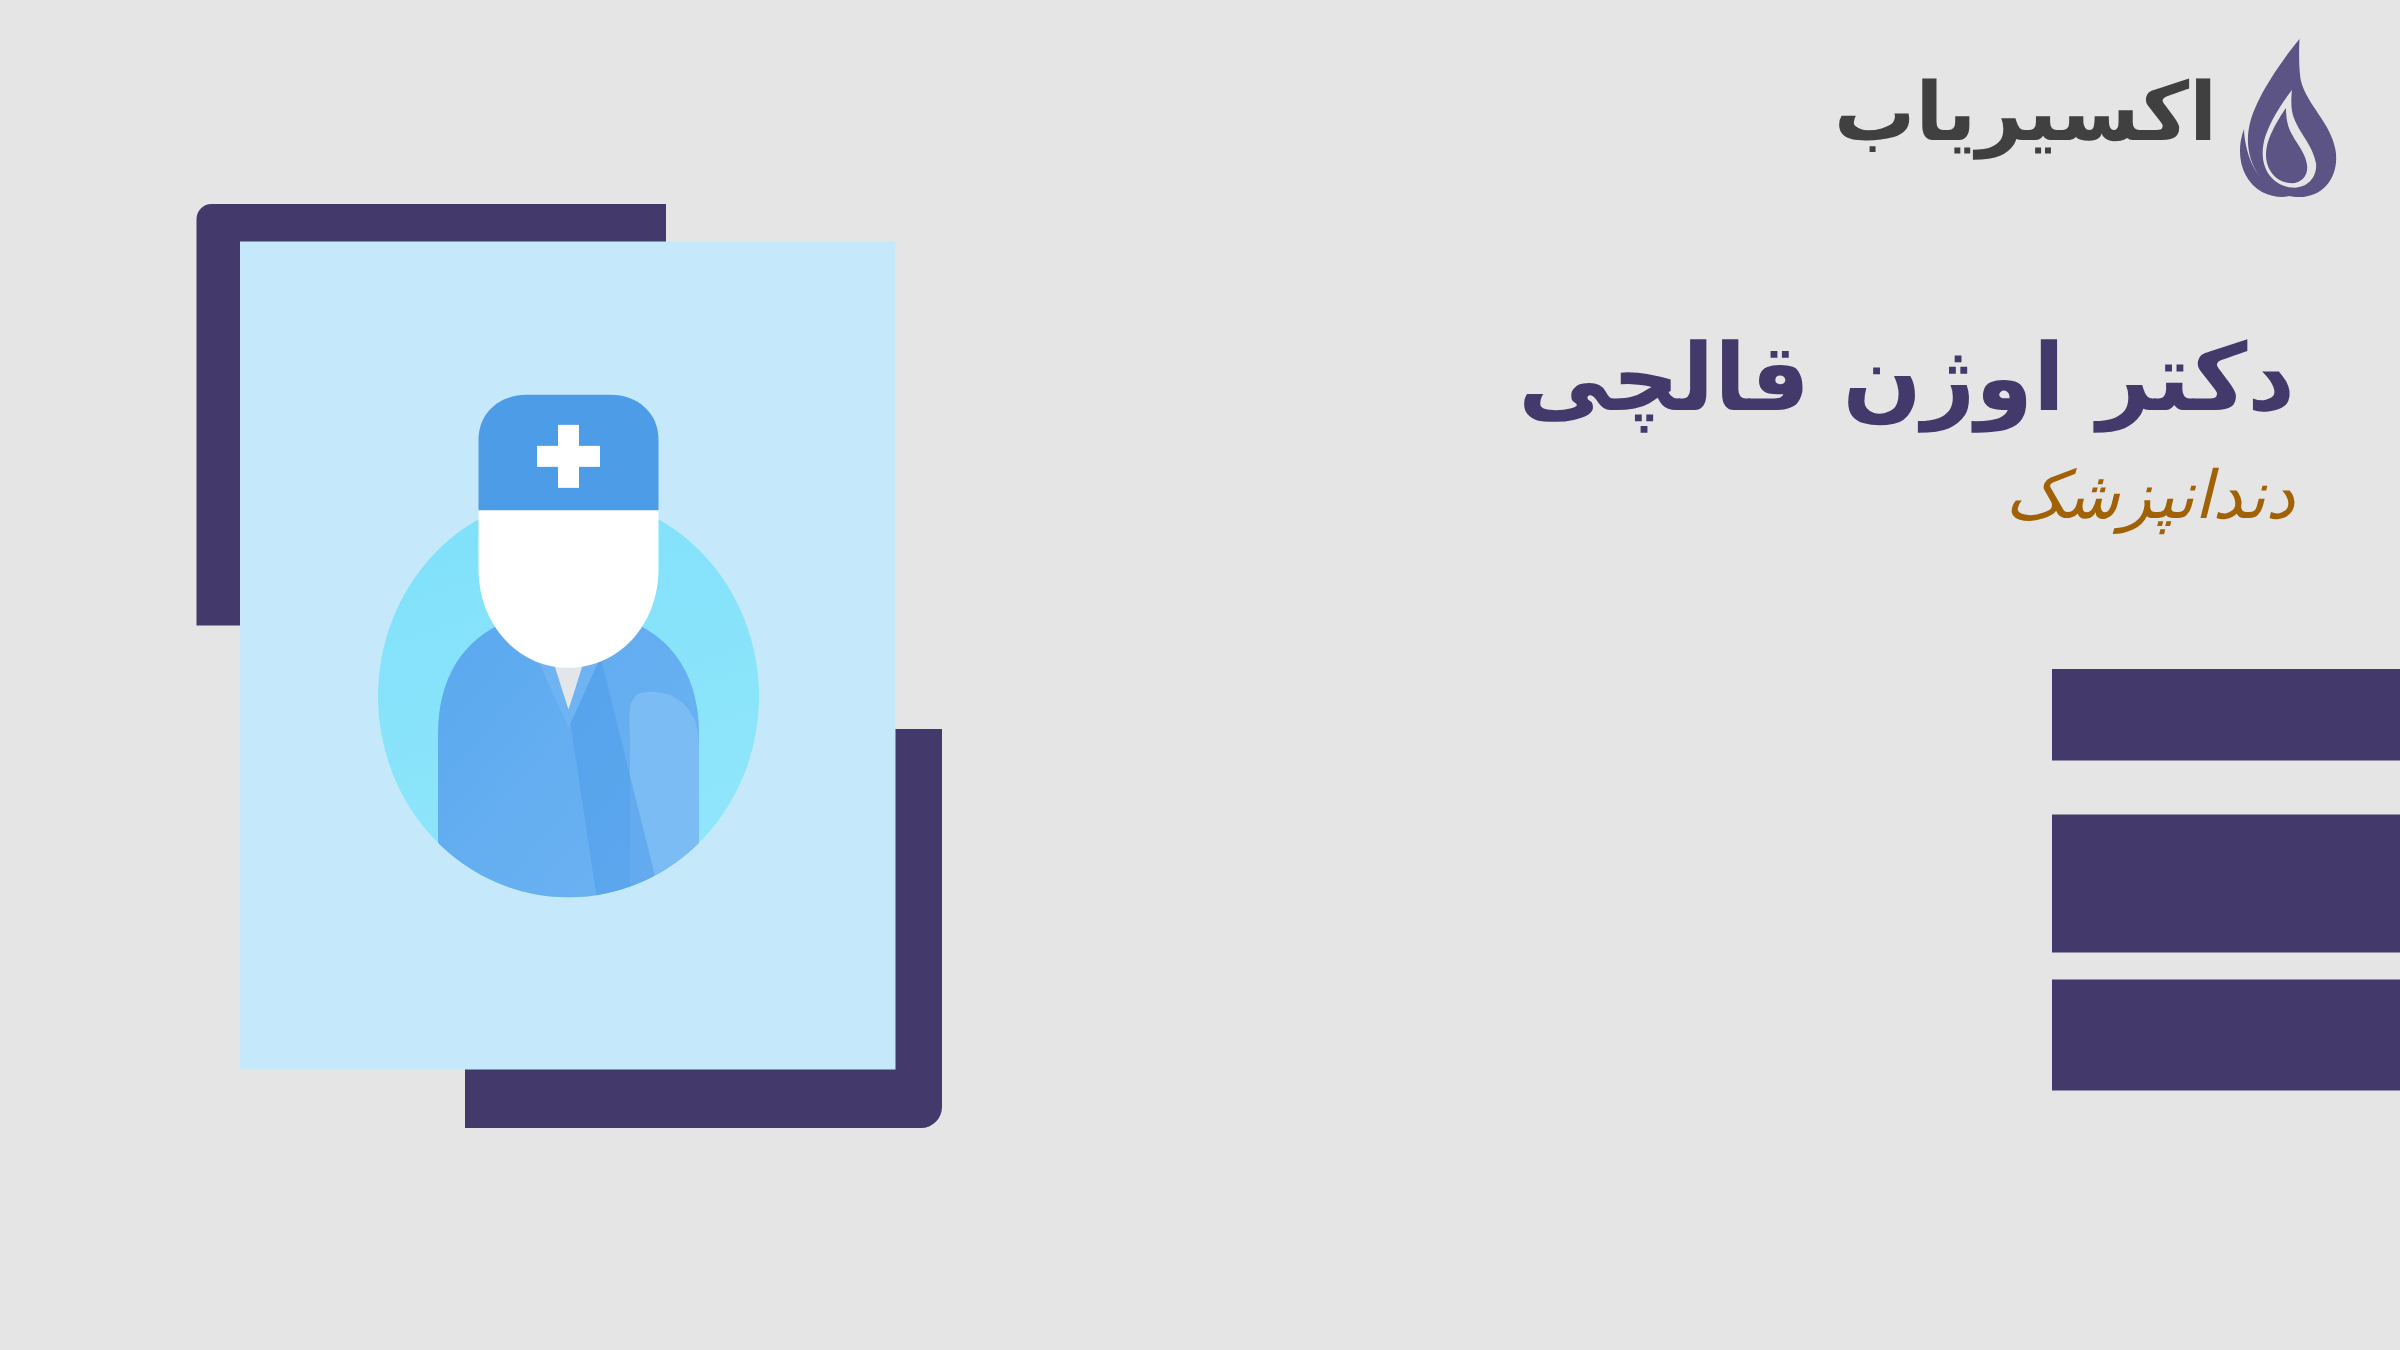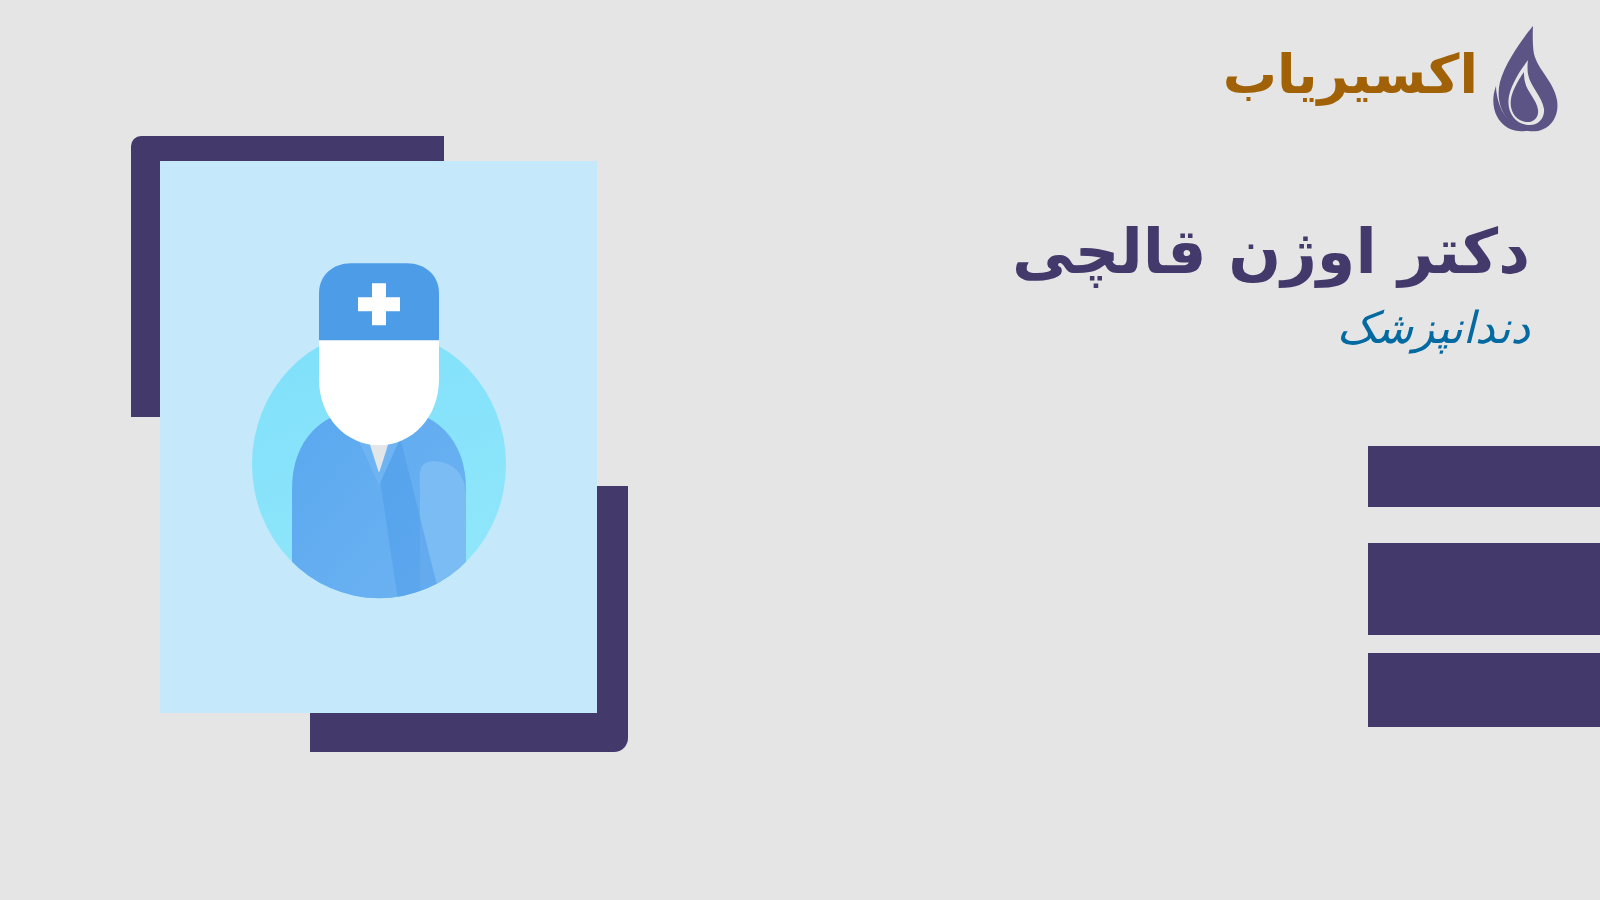--- a/index.html
+++ b/index.html
@@ -34,21 +34,21 @@
   .brand-mark {
     width: 72px;
     height: 112px;
     flex: 0 0 auto;
     display: block;
   }
   .brand-name {
     font-family: "DejaVu Sans", "Liberation Sans", sans-serif;
     font-size: 54px;
     font-weight: 700;
-    color: #a16207;
+    color: #404040;
     letter-spacing: 0px;
     line-height: 1;
     white-space: nowrap;
     padding-bottom: 10px;
   }
 
   
   .profile-text {
     position: absolute;
     right: 70px;
@@ -61,25 +61,25 @@
     font-family: "DejaVu Sans", "Liberation Sans", sans-serif;
     font-size: 62px;
     font-weight: 700;
     color: #44396b;
     line-height: 1.15;
     margin: 0;
     white-space: nowrap;
     text-align: right;
   }
   .doctor-specialty {
-    font-family: Liberation Mono, monospace;
+    font-family: Liberation Sans, sans-serif;
     font-style: italic;
     font-size: 44px;
     font-weight: 400;
-    color: #0369a1;
+    color: #a16207;
     line-height: 1.2;
     margin: 18px 0 12px 0;
     white-space: nowrap;
   }
 
   
   .bar {
     position: absolute;
     right: 0;
     background: #44396b;

